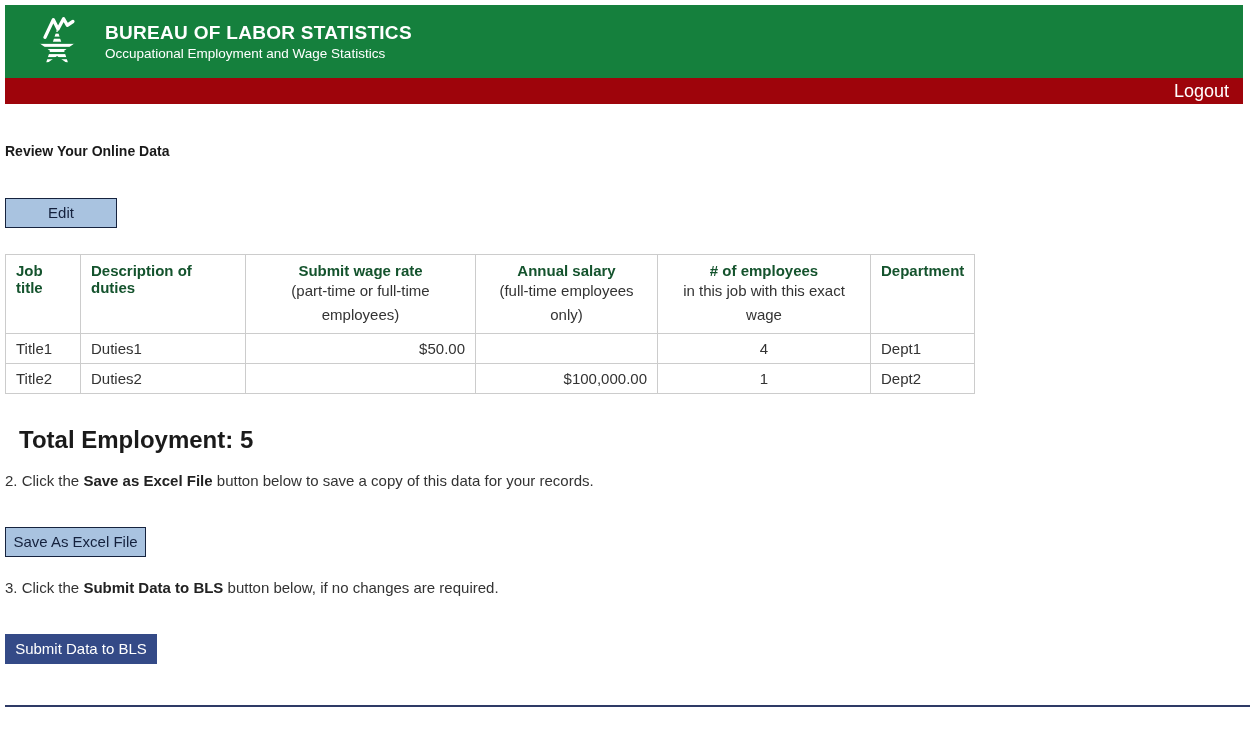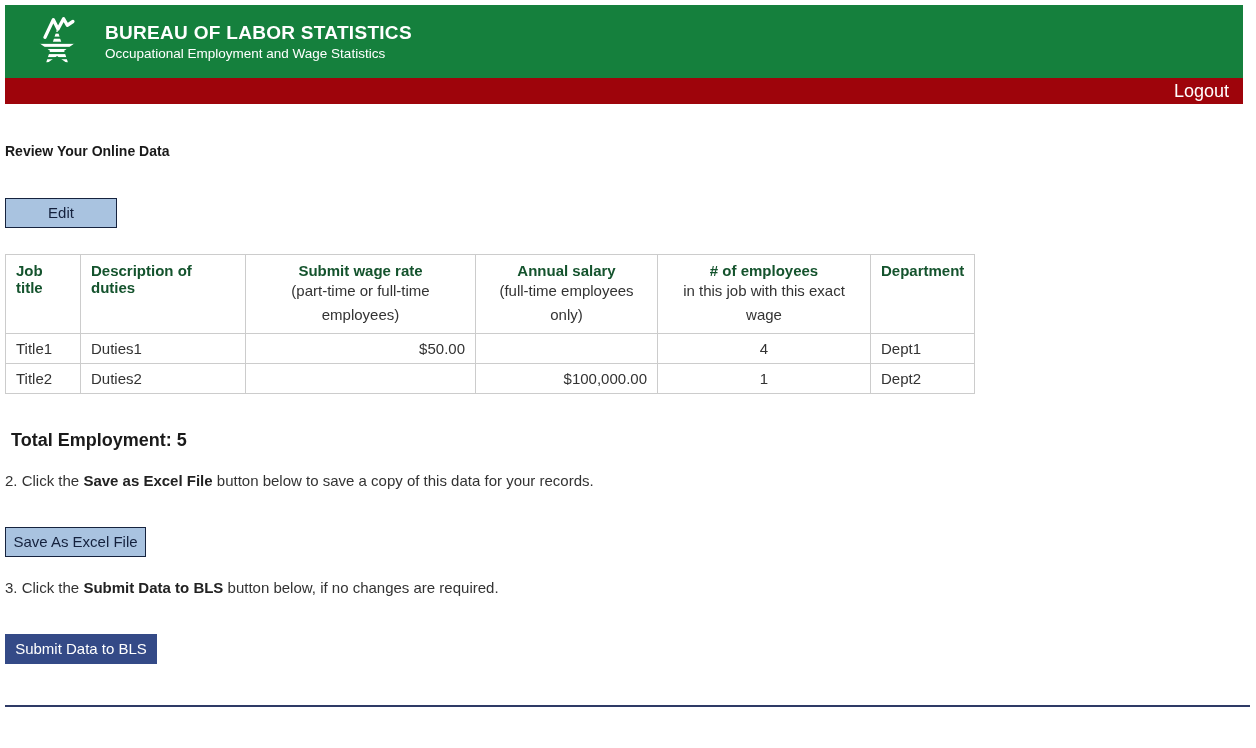--- a/index.html
+++ b/index.html
@@ -92,24 +92,24 @@
     font-weight: normal;
   }
   .data-table th .col-title { font-weight: bold; display: block; line-height: 17px; color: #14532d; }
   .data-table th .col-sub { font-weight: normal; display: block; line-height: 24px; }
   .data-table td { padding: 6px 10px; height: 30px; line-height: 17px; }
   .col-left   { text-align: left; }
   .col-center { text-align: center; }
   .col-right  { text-align: right; }
 
   .total-heading {
-    font-size: 18px;
+    font-size: 24px;
     font-weight: bold;
     color: #1a1a1a;
-    margin: 36px 0 0 6px;
+    margin: 36px 0 0 14px;
     line-height: 20px;
   }
 
   
   .footer {
     margin: 41px 6px 0 5px;
     border-top: 2px solid #2E3A66;
     padding: 6px 2px 14px 0;
     display: flex;
     justify-content: space-between;

